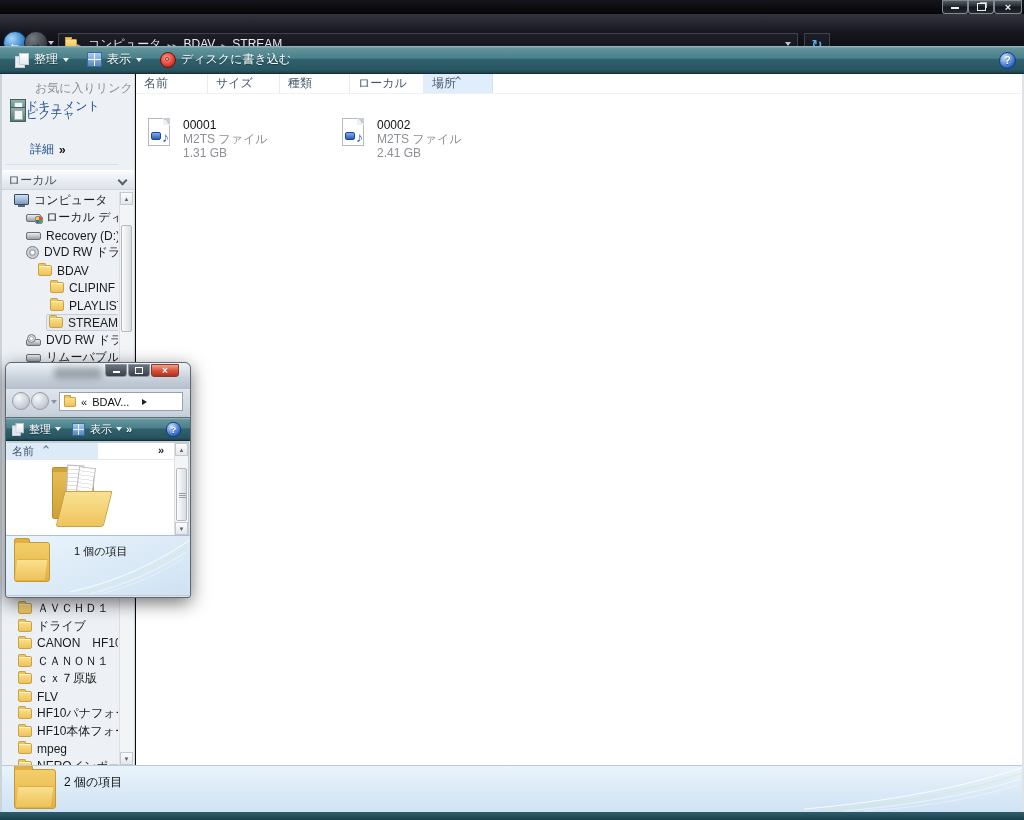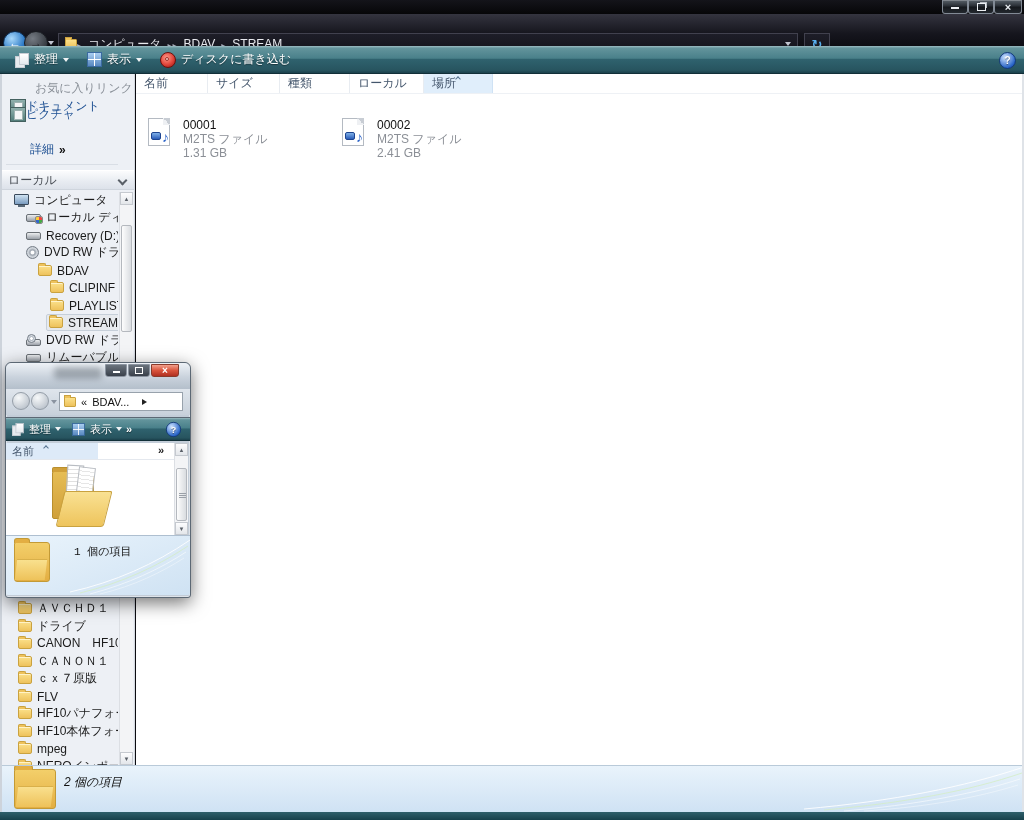--- a/index.html
+++ b/index.html
@@ -176,21 +176,21 @@
   #mw-header{position:absolute;top:80px;left:0;width:168px;height:17px;background:#fff;border-bottom:1px solid #e4e8ee;box-sizing:border-box;}
   #mw-hname{position:absolute;left:0;top:0;width:92px;height:16px;background:#ddeaf8;display:flex;align-items:center;
             padding-left:6px;font-size:11px;color:#44566c;box-sizing:border-box;}
   #mw-hcaret{position:absolute;left:38px;top:3px;border-color:#54718f;}
   #mw-hmore{position:absolute;right:10px;top:1px;font-size:11px;font-weight:bold;color:#222;}
   #mw-body{position:absolute;top:97px;left:0;width:168px;height:75px;background:#fff;}
   #mw-scroll{left:168px;top:80px;width:14px;height:92px;}
   .grip{position:absolute;left:2px;width:7px;height:1px;background:#9aa0a8;}
   #mw-status{position:absolute;top:172px;left:0;right:0;height:59px;border-radius:0 0 2px 2px;
              background:linear-gradient(160deg,#eaf4fc,#cfe2f3);border-top:1px solid #aebfd0;overflow:hidden;}
-  #mw-statustext{position:absolute;left:68px;top:8px;font-size:11px;color:#111;font-family:Liberation Mono, monospace;}
+  #mw-statustext{position:absolute;left:68px;top:8px;font-size:11px;color:#111;}
 
   .openfolder{position:absolute;left:44px;top:3px;width:68px;height:66px;}
   .of-back{position:absolute;left:2px;top:8px;width:40px;height:46px;background:linear-gradient(#e6bd55,#d0a03a);
            border:1px solid #b98f2e;border-radius:2px;}
   .of-back::before{content:"";position:absolute;top:-5px;left:-1px;width:16px;height:4px;background:#d0a03a;
            border:1px solid #b98f2e;border-bottom:none;border-radius:2px 2px 0 0;}
   .of-p1{position:absolute;left:16px;top:2px;width:15px;height:48px;background:repeating-linear-gradient(180deg,#fff 0 3px,#e0e0e0 3px 4px);
          border:1px solid #b8bcc2;transform:rotate(3deg);}
   .of-p2{position:absolute;left:26px;top:4px;width:15px;height:48px;background:repeating-linear-gradient(180deg,#fff 0 3px,#e6e6e6 3px 4px);
          border:1px solid #b8bcc2;transform:rotate(7deg);}
@@ -202,21 +202,21 @@
   .bigfolder::before{content:"";position:absolute;top:-5px;left:-1px;width:42%;height:4px;background:#e3ae42;
              border:1px solid #c39a36;border-bottom:none;border-radius:3px 3px 0 0;}
   .bigfolder::after{content:"";position:absolute;left:4%;bottom:1px;width:88%;height:52%;
              background:linear-gradient(#f9e08e,#eec25a);border-top:1px solid #d9b04a;transform:skewX(-7deg);}
   #mw-bigfolder{left:8px;top:6px;width:36px;height:40px;}
 
   
   #statusbar{position:absolute;top:765px;left:0;width:1024px;height:47px;z-index:6;
              background:linear-gradient(#e9f3fb,#cfe2f4);border-top:1px solid #b9cad9;box-sizing:border-box;overflow:hidden;}
   #sb-folder{left:14px;top:3px;width:42px;height:40px;}
-  #sb-text{position:absolute;left:64px;top:8px;font-size:12px;color:#111;font-style:italic;}
+  #sb-text{position:absolute;left:64px;top:8px;font-size:12px;color:#111;}
   .streaks{position:absolute;right:0;bottom:0;pointer-events:none;}
   #bottomstrip{position:absolute;top:812px;left:0;width:1024px;height:8px;background:linear-gradient(#2e5f6b,#17404b);}
   #edgeL{position:absolute;left:0;top:74px;width:2px;height:738px;background:#cdd3db;z-index:7;}
   #edgeR{position:absolute;right:0;top:74px;width:2px;height:738px;background:#dfe3e8;z-index:7;}
 </style>
 </head>
 <body>
 
 <div id="screen">
 

